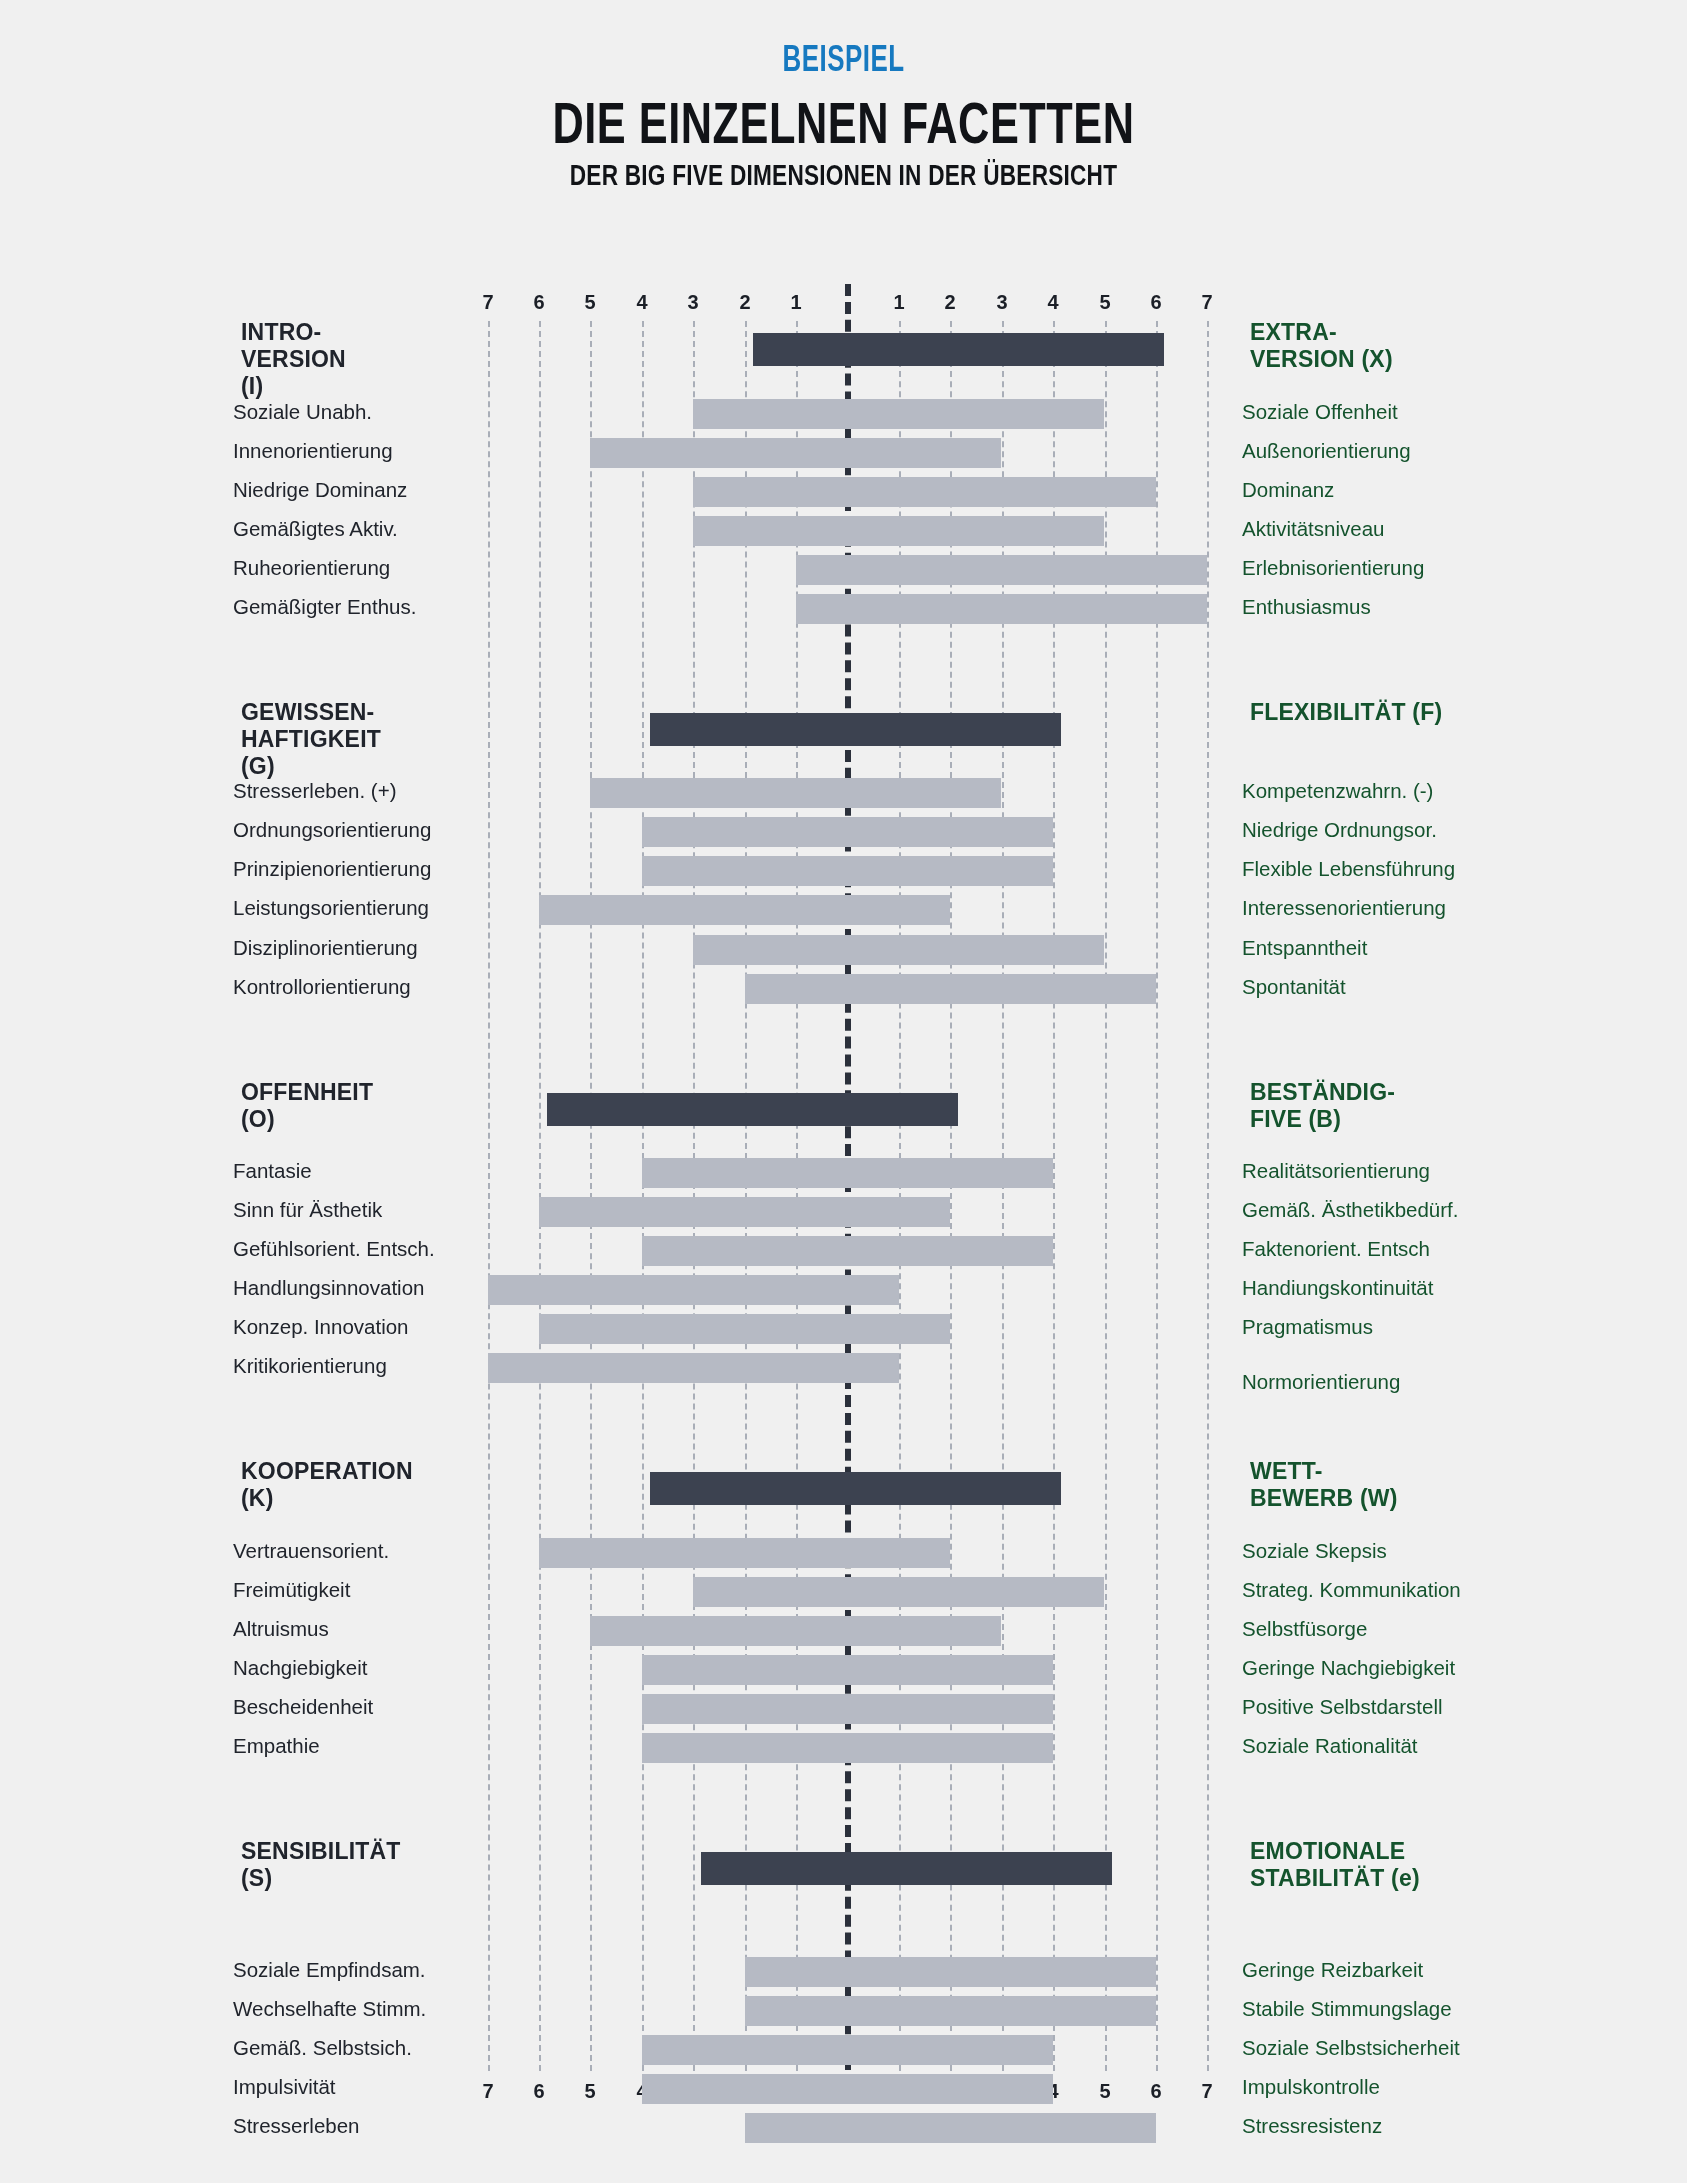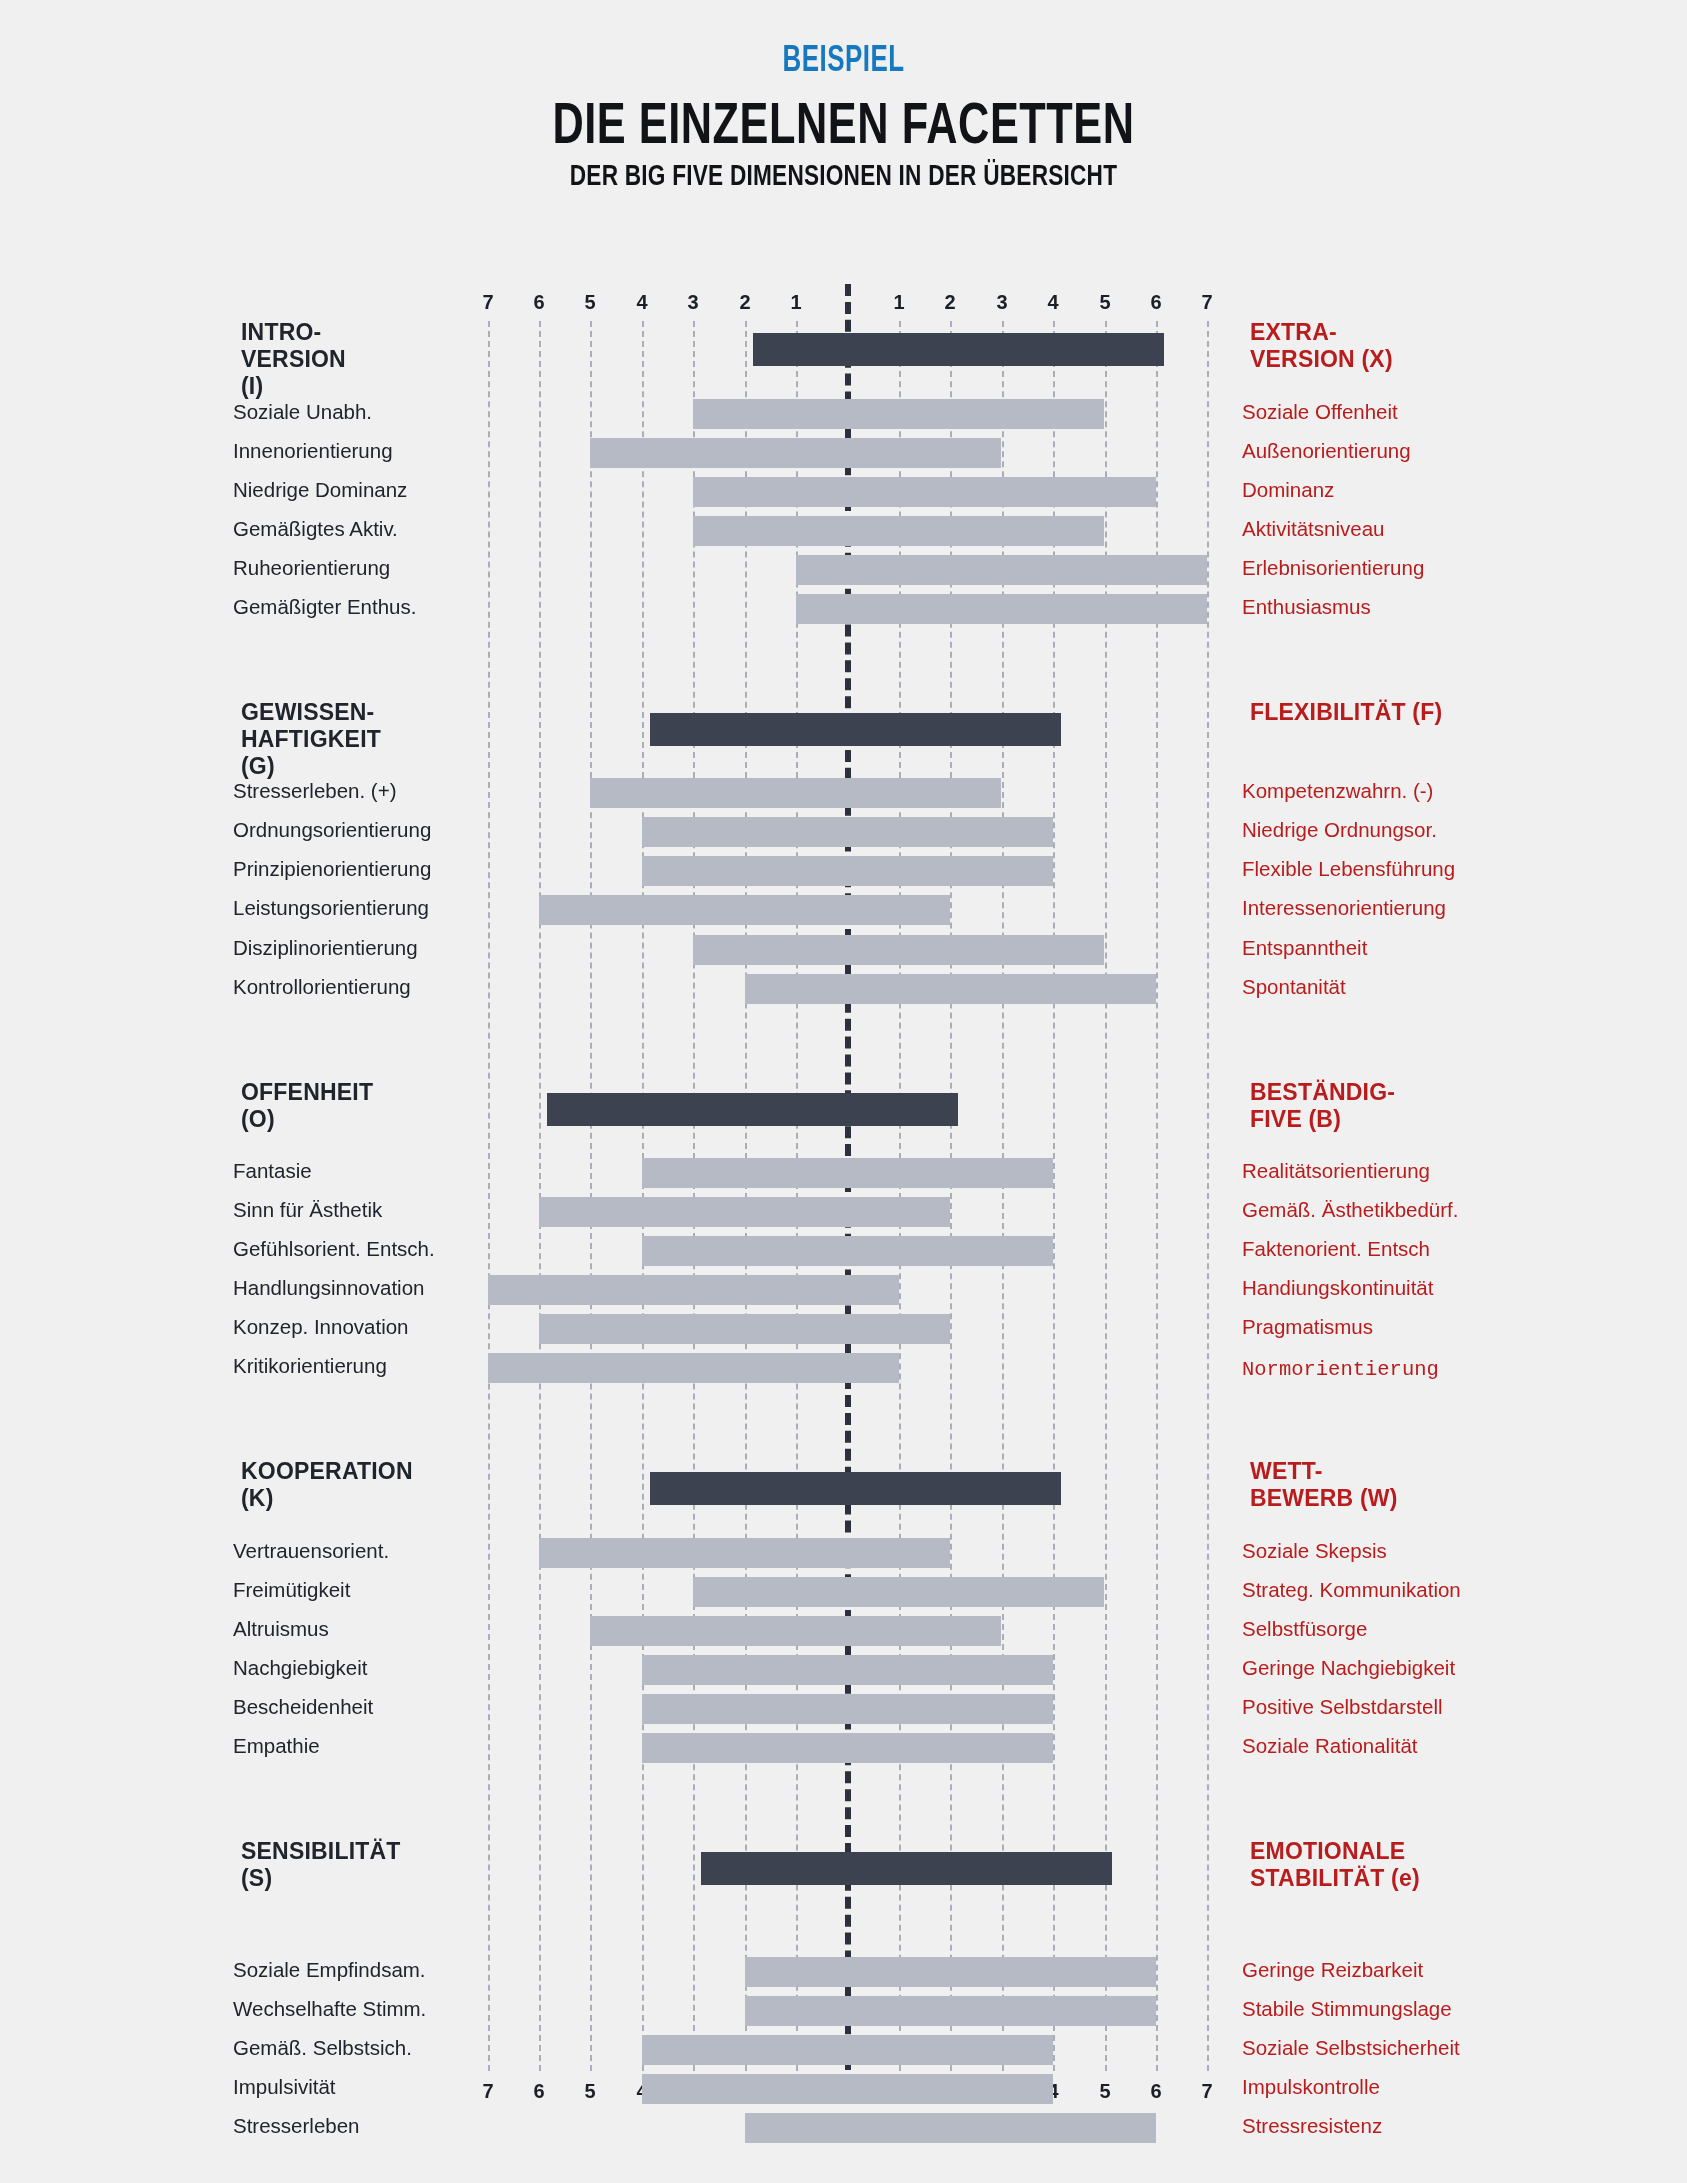--- a/index.html
+++ b/index.html
@@ -60,21 +60,21 @@
 
   .dimrow{position:absolute;left:8px;width:1687px;height:57px;}
   .facrow{position:absolute;left:0;width:1687px;height:39px;}
 
   .lbl-left{
     position:absolute;right:1450px;text-align:left;left:233px;
     font-size:20.5px;color:#20242c;white-space:nowrap;
   }
   .lbl-right{
     position:absolute;left:1242px;text-align:left;
-    font-size:20.5px;color:#b91c1c;white-space:nowrap;
+    font-size:20.5px;color:#14532d;white-space:nowrap;
   }
   .dim .lbl-left,.dim .lbl-right{
     font-size:23px;font-weight:700;letter-spacing:0.2px;line-height:1.18;
     white-space:pre-line;
   }
 
   .bar{position:absolute;border-radius:0;}
   .bar.dark{background:#3c4250;height:33px;}
   .bar.light{background:#b6bac4;height:30px;}
 </style>
@@ -236,21 +236,21 @@
         <div class="lbl-right" style="top: 4px;">Handiungskontinuität</div>
         <div class="bar light" style="left: 488px; width: 411px; top: 2.6px;"></div>
       </div>
       <div class="facrow" style="top: 1311px;">
         <div class="lbl-left" style="top: 4px;">Konzep. Innovation</div>
         <div class="lbl-right" style="top: 4px;">Pragmatismus</div>
         <div class="bar light" style="left: 539px; width: 411px; top: 2.6px;"></div>
       </div>
       <div class="facrow" style="top: 1350px;">
         <div class="lbl-left" style="top: 4px;">Kritikorientierung</div>
-        <div class="lbl-right" style="top: 8px; font-family: Liberation Mono, monospace;">Normorientierung</div>
+        <div class="lbl-right" style="top: 20px;">Normorientierung</div>
         <div class="bar light" style="left: 488px; width: 411px; top: 2.6px;"></div>
       </div>
       <div class="dimrow dim" style="top: 1463px;">
         <div class="lbl-left" style="top: -5.3px;">KOOPERATION (K)</div>
         <div class="lbl-right" style="top: -5.3px;">WETT-
 BEWERB (W)</div>
         <div class="bar dark" style="left: 642px; width: 411px; top: 9.3px;"></div>
       </div>
       <div class="facrow" style="top: 1535px;">
         <div class="lbl-left" style="top: 4px;">Vertrauensorient.</div>

